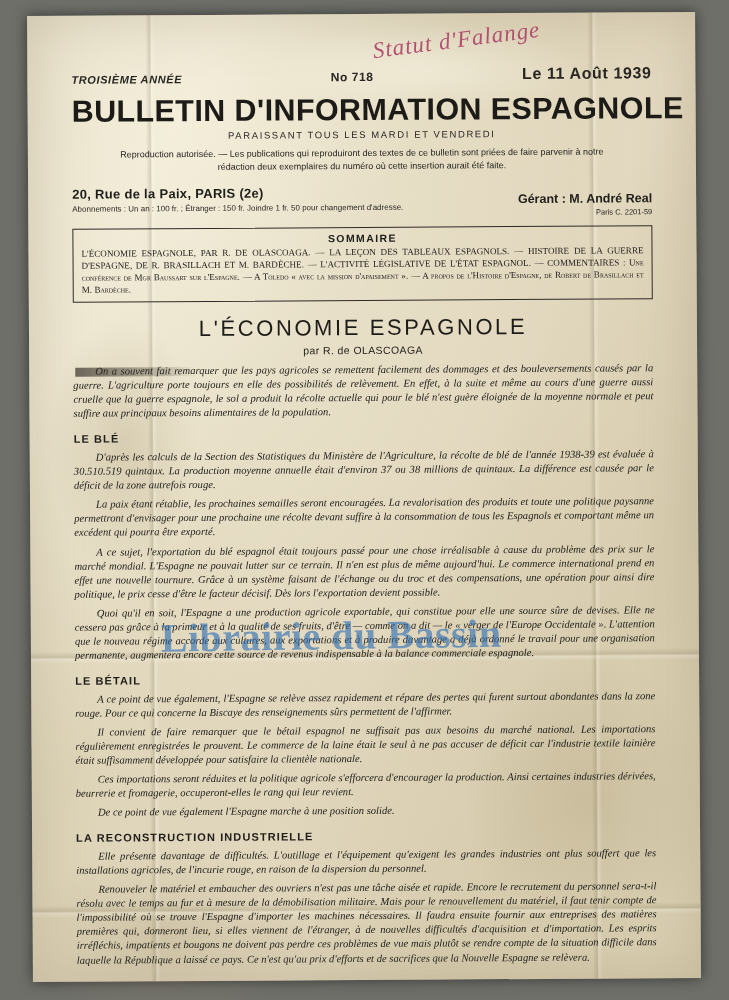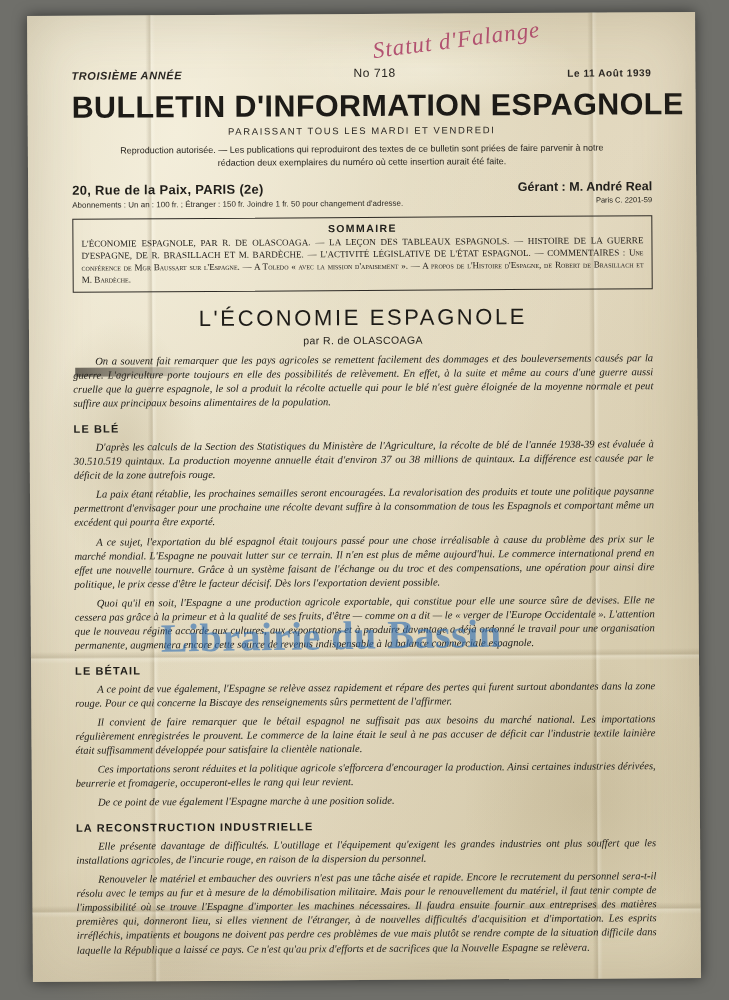--- a/index.html
+++ b/index.html
@@ -68,22 +68,22 @@
     display: flex;
     justify-content: space-between;
     align-items: flex-end;
     font-size: 11px;
     letter-spacing: 0.6px;
     font-family: "Liberation Sans", sans-serif;
     color: #2a2723;
     margin-top: 22px;
   }
   .hdr-line .yr { font-weight: 600; font-style: italic; }
-  .hdr-line .num { font-weight: 400; font-size: 12px; }
-  .hdr-line .date { font-weight: 600; font-size: 10px; }
+  .hdr-line .num { font-weight: 700; font-size: 12px; }
+  .hdr-line .date { font-weight: 600; font-size: 16px; }
 
   .masthead {
     text-align: center;
     font-family: "Liberation Sans", sans-serif;
     font-weight: bold;
     font-size: 30.5px;
     letter-spacing: 0.4px;
     margin-top: 8px;
     color: #1d1b17;
     white-space: nowrap;
@@ -108,21 +108,21 @@
 
   .addr-row {
     display: flex;
     justify-content: space-between;
     align-items: flex-start;
     margin-top: 12px;
   }
   .addr-left { font-family: "Liberation Sans", sans-serif; }
   .addr-left .a1 { font-size: 13px; font-weight: 700; letter-spacing: 0.3px; color: #1f1d19; }
   .addr-left .a2 { font-size: 8px; margin-top: 3px; color: #2c2924; }
-  .addr-right { font-family: "Liberation Sans", sans-serif; text-align: right; }
+  .addr-right { font-family: "Liberation Sans", sans-serif; text-align: right; margin-top: 8px; }
   .addr-right .g1 { font-size: 12.5px; font-weight: 600; }
   .addr-right .g2 { font-size: 7.5px; margin-top: 2px; }
 
   
   .sommaire {
     margin-top: 9px;
     border: 1.2px solid #2e2b26;
     padding: 4px 8px 6px 8px;
   }
   .sommaire h2 {

